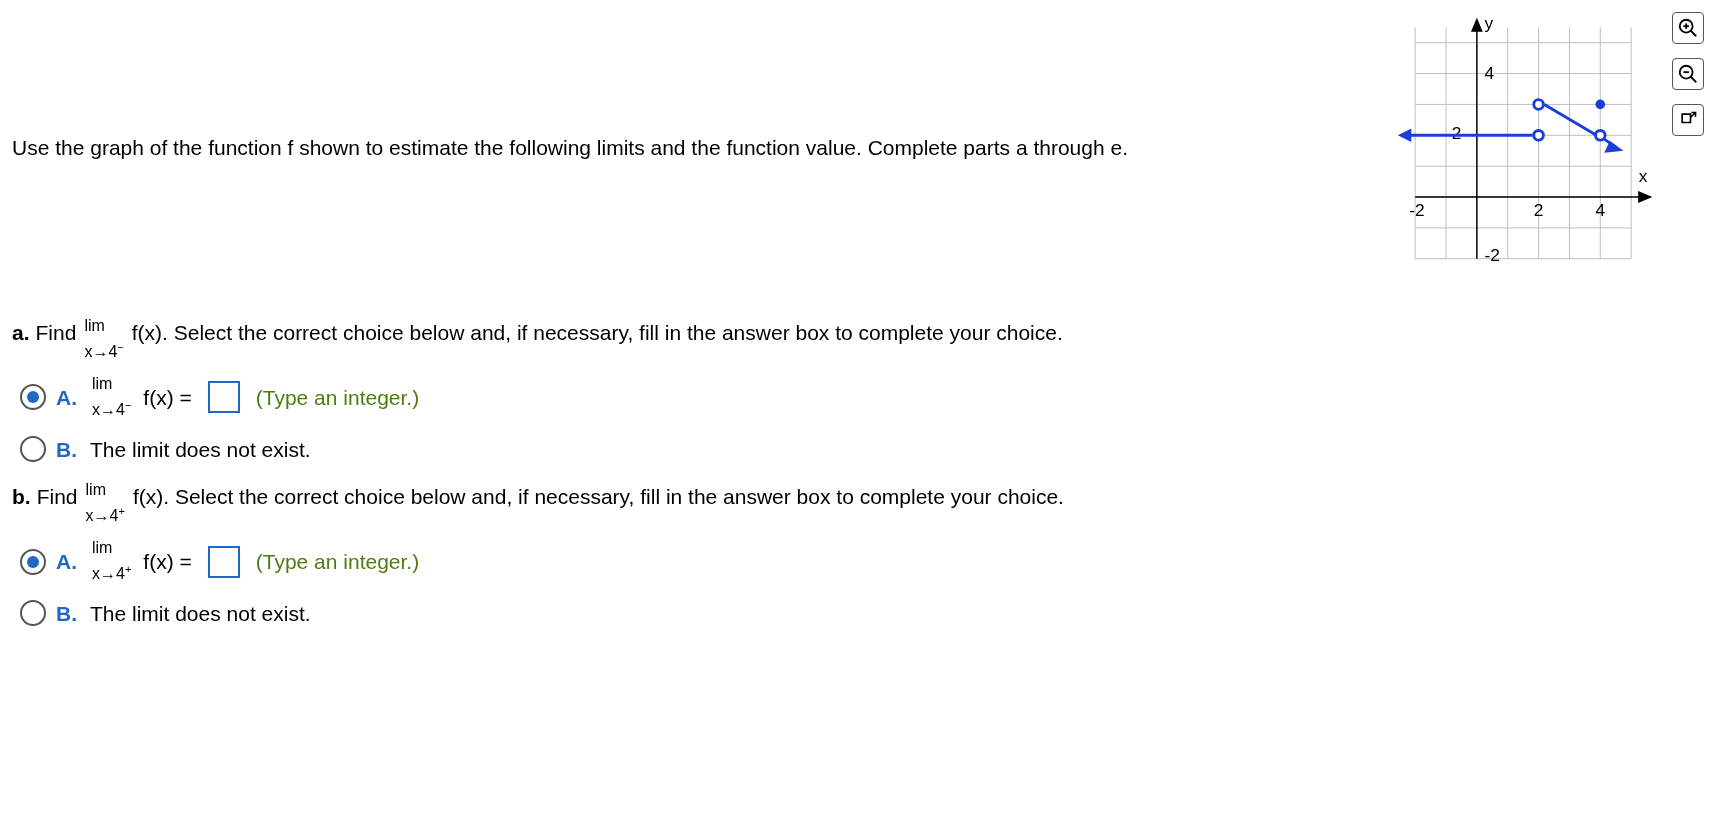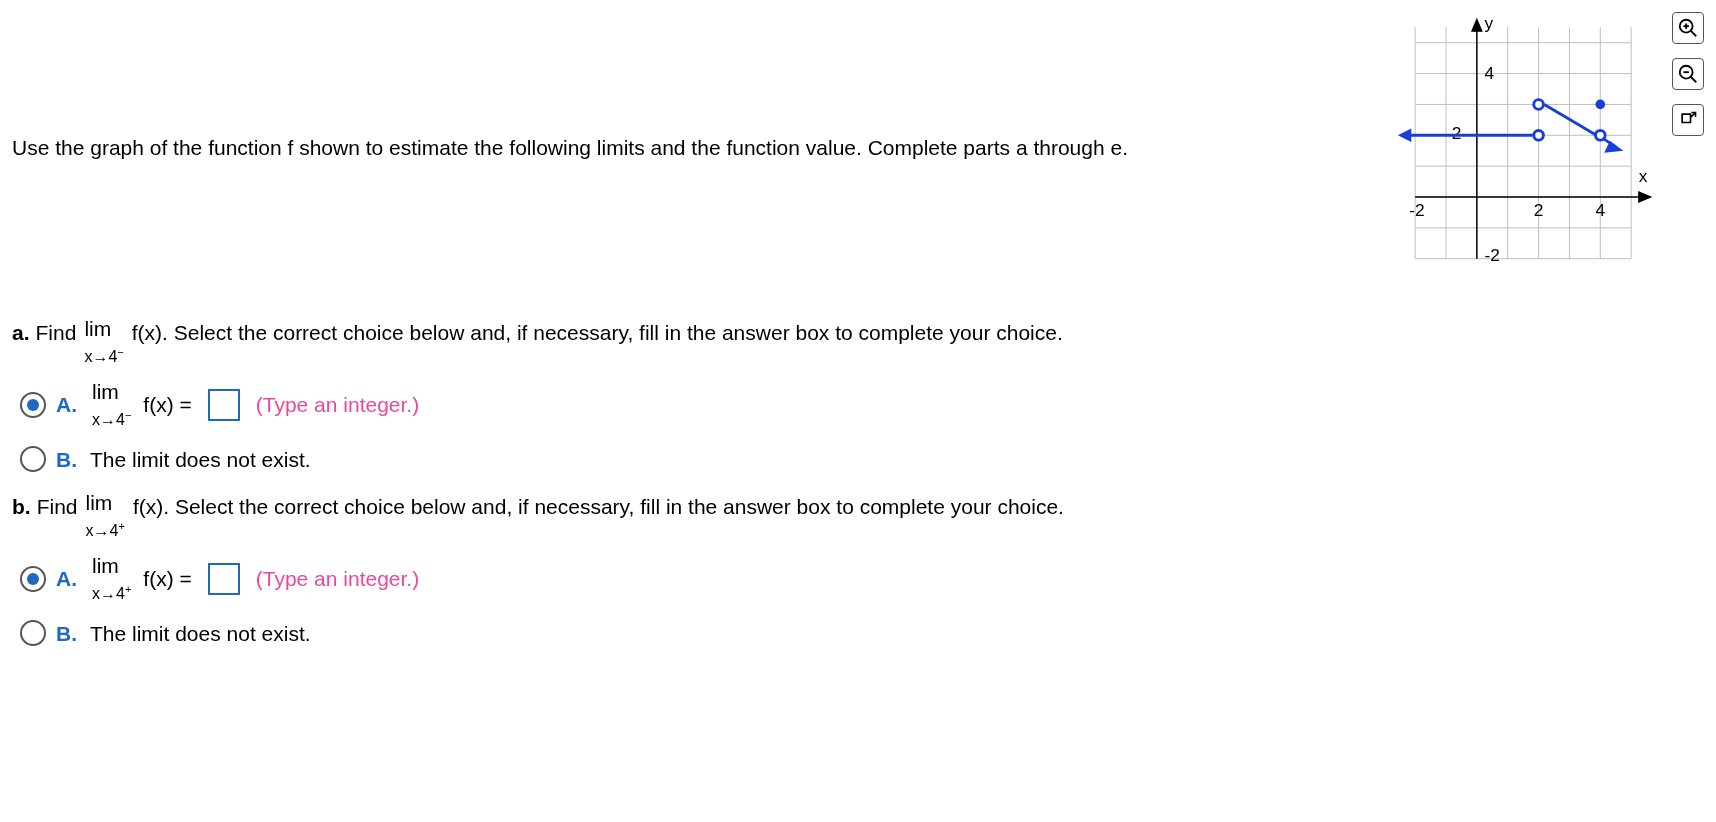--- a/index.html
+++ b/index.html
@@ -49,21 +49,21 @@
   }
   .limit-label {
     display: inline-flex;
     flex-direction: column;
     align-items: flex-start;
     line-height: 1;
     vertical-align: top;
     margin: 0 2px;
   }
   .limit-top {
-    font-size: 21px;
+    font-size: 16px;
   }
   .limit-sub {
     font-size: 16px;
     margin-top: 8px;
   }
   .sup {
     font-size: 11px;
     vertical-align: super;
   }
   .choice-row {
@@ -97,21 +97,21 @@
   }
   .answer-box {
     width: 28px;
     height: 28px;
     border: 2px solid #2168c4;
     display: inline-block;
     vertical-align: middle;
     margin: 0 6px;
   }
   .hint {
-    color: #ec4899;
+    color: #4d7c0f;
   }
   .find-row {
     display: flex;
     align-items: flex-start;
     gap: 6px;
   }
   .bold-label {
     font-weight: bold;
   }
 </style>

